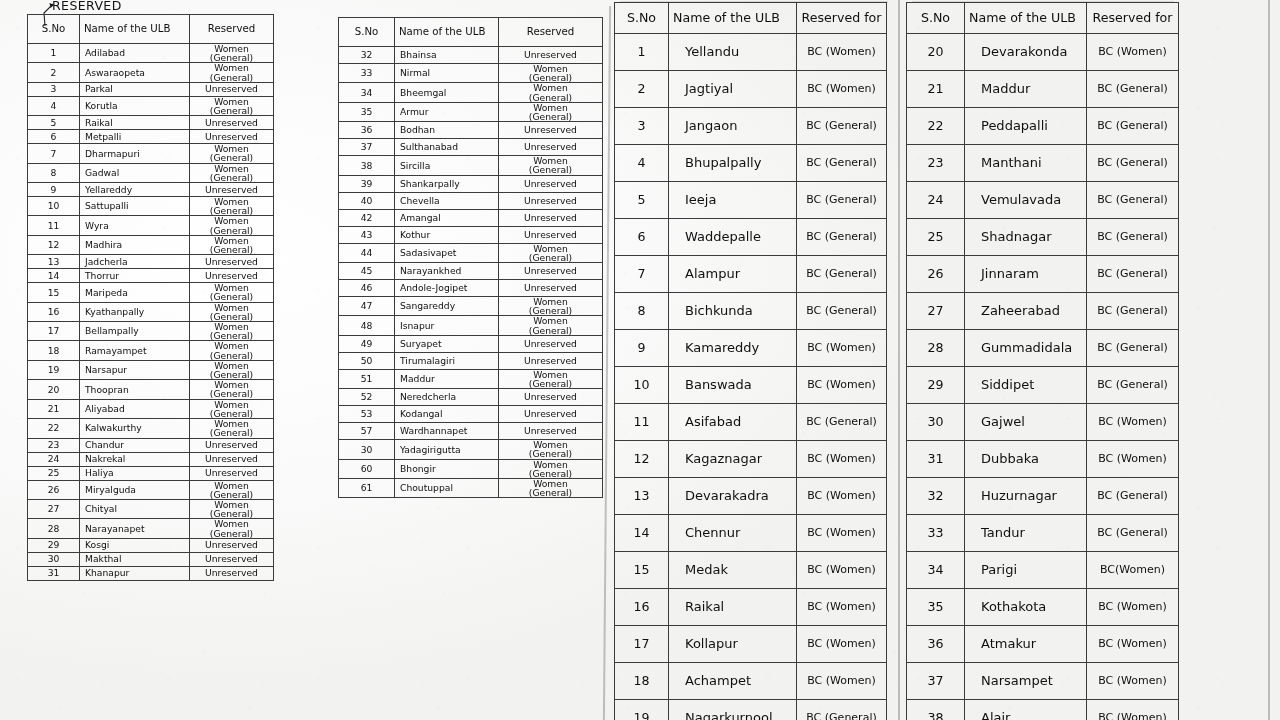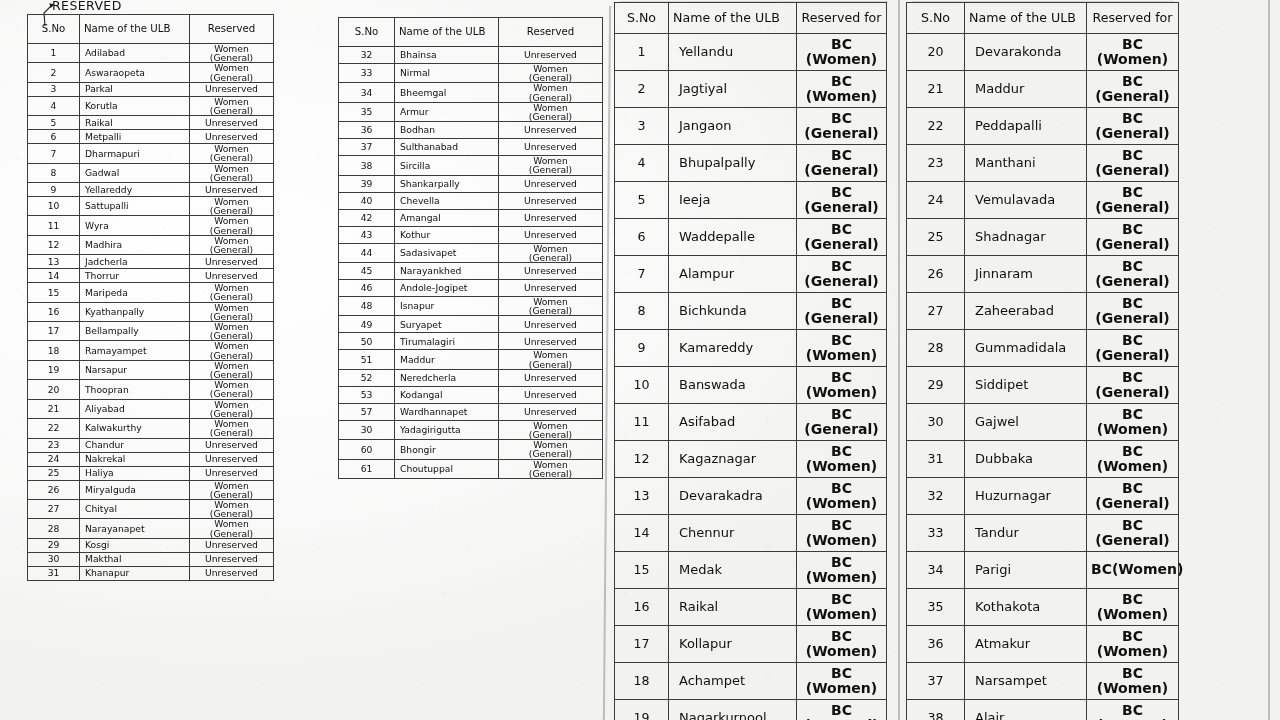--- a/index.html
+++ b/index.html
@@ -118,23 +118,23 @@
     font-size: 13px;
     line-height: 1.1;
   }
   .roomy th {
     font-size: 12.6px;
     height: 30px;
   }
   .roomy td {
     height: 36px;
   }
-  .roomy td.c-name { padding-left: 10px; }
+  .roomy td.c-name { padding-left: 16px; }
   .roomy td.c-sno  { font-size: 12.6px; }
-  .roomy td.c-res  { font-size: 14px; font-weight: bold; }
+  .roomy td.c-res  { font-size: 11px; }
 
   #panel-c { left: 614px; top: 2px; width: 272px; }
   #panel-c col.sno  { width: 54px; }
   #panel-c col.name { width: 128px; }
   #panel-c col.res  { width: 90px; }
 
   #panel-d { left: 906px; top: 2px; width: 272px; }
   #panel-d col.sno  { width: 58px; }
   #panel-d col.name { width: 122px; }
   #panel-d col.res  { width: 92px; }
@@ -426,20 +426,25 @@
           <td class="c-sno">45</td>
           <td class="c-name">Narayankhed</td>
           <td class="c-res">Unreserved</td>
         </tr>
         <tr>
           <td class="c-sno">46</td>
           <td class="c-name">Andole-Jogipet</td>
           <td class="c-res">Unreserved</td>
         </tr>
         <tr>
+          <td class="c-sno">47</td>
+          <td class="c-name">Sangareddy</td>
+          <td class="c-res two-line">Women<br>(General)</td>
+        </tr>
+        <tr>
           <td class="c-sno">48</td>
           <td class="c-name">Isnapur</td>
           <td class="c-res two-line">Women<br>(General)</td>
         </tr>
         <tr>
           <td class="c-sno">49</td>
           <td class="c-name">Suryapet</td>
           <td class="c-res">Unreserved</td>
         </tr>
         <tr>

